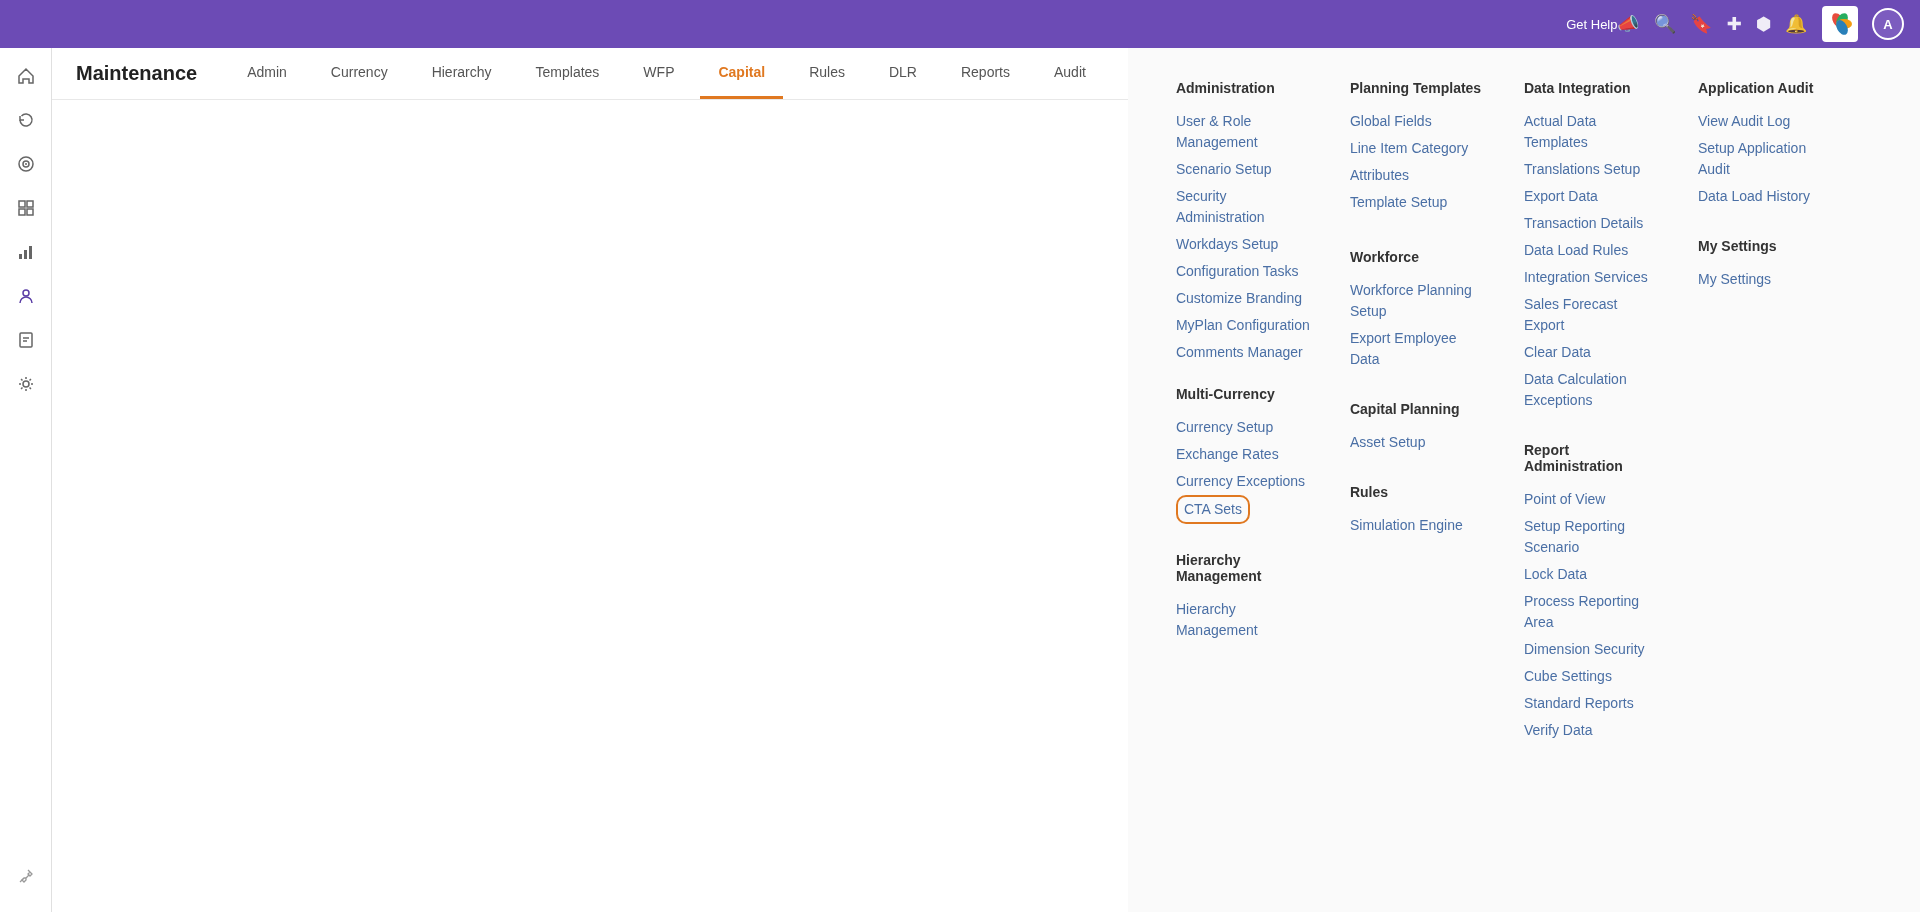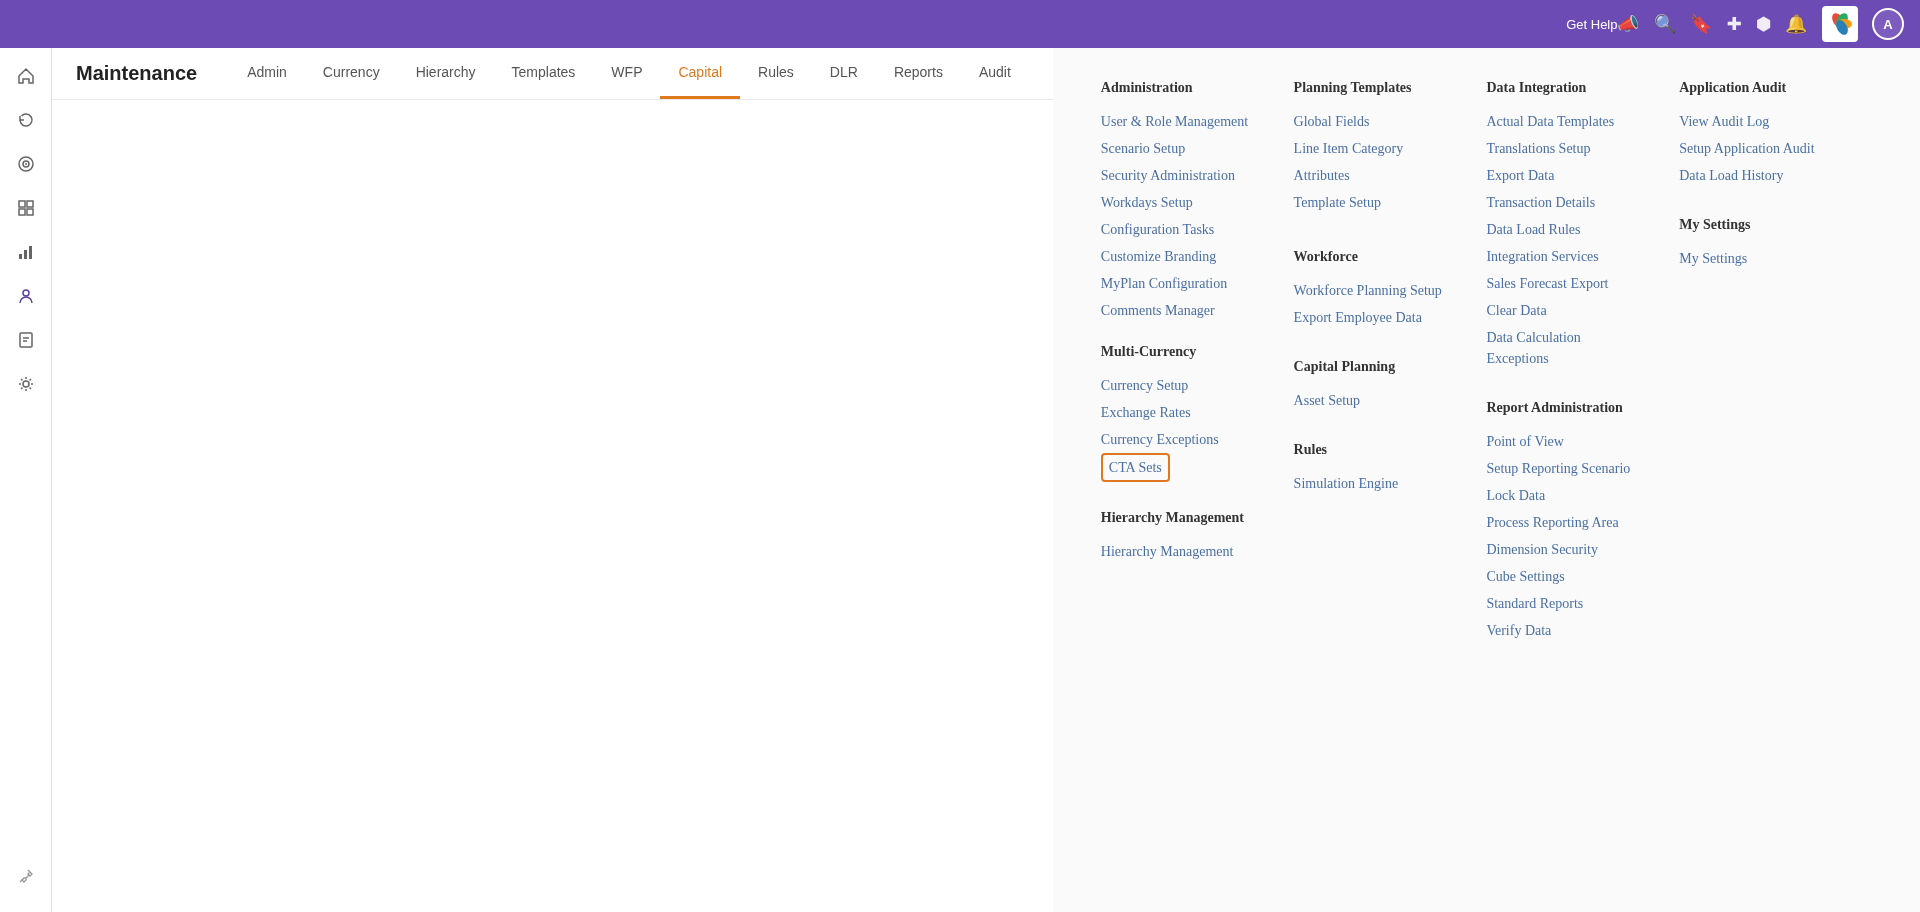--- a/index.html
+++ b/index.html
@@ -126,48 +126,47 @@
       font-size: 20px;
       font-weight: 700;
       color: #222;
       margin-right: 32px;
       white-space: nowrap;
     }
     .nav-tabs {
       display: flex;
       align-items: center;
       height: 100%;
-      gap: 0;
+      gap: 8px;
     }
     .nav-tab {
       padding: 0 18px;
       height: 100%;
       display: flex;
       align-items: center;
       font-size: 14px;
       color: #555;
       cursor: pointer;
       white-space: nowrap;
       border-bottom: 3px solid transparent;
     }
-    .nav-tab.active { color: #e07820; border-bottom-color: #e07820; font-weight: 400; }
+    .nav-tab.active { color: #e07820; border-bottom-color: #e07820; font-weight: 700; }
 
     
     .main-content {
       flex: 1;
       padding: 32px 48px;
       overflow-y: auto;
       background: #fafafa;
     }
 
     .menu-grid {
       display: grid;
       grid-template-columns: repeat(4, 1fr);
       gap: 0;
-      font-family: Liberation Serif, serif;
     }
 
     .menu-section {
       padding-right: 40px;
       margin-bottom: 32px;
     }
 
     .section-title {
       font-size: 14px;
       font-weight: 700;
@@ -180,21 +179,21 @@
       font-size: 14px;
       color: #4a6fa5;
       text-decoration: none;
       padding: 3px 0;
       cursor: pointer;
       line-height: 1.5;
     }
     .menu-link.highlighted {
       border: 2px solid #e07820;
       padding: 2px 6px;
-      border-radius: 4px;
+      border-radius: 10px;
       display: inline-block;
     }
   </style>
 </head>
 <body>
 
 <div class="topbar">
   <span class="topbar-get-help">Get Help</span>
   <div class="topbar-icons">
 

